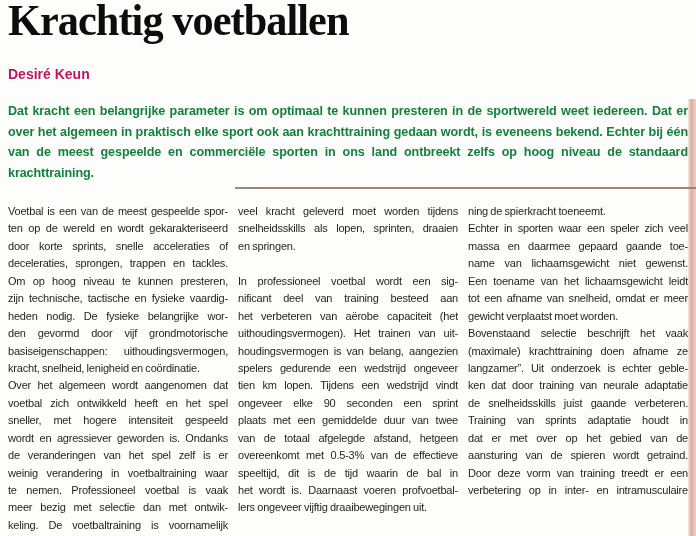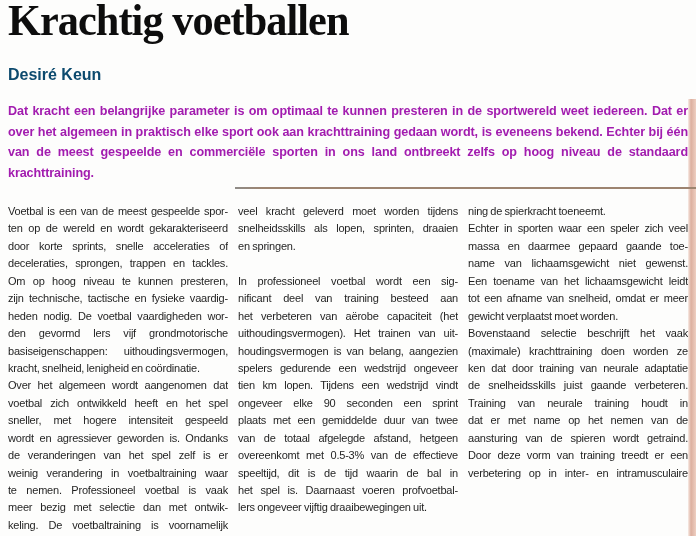--- a/index.html
+++ b/index.html
@@ -12,27 +12,27 @@
   }
   .title {
     position:absolute; left:8px; top:-6px; margin:0;
     font-family:"Liberation Serif", serif;
     font-weight:bold; font-size:45px; letter-spacing:-1px;
     transform:scaleX(0.94); transform-origin:left top;
     color:#0d0d0d; white-space:nowrap;
   }
   .author {
     position:absolute; left:8px; top:66px;
-    font-size:16px; font-weight:bold; color:#0c4a6e;
+    font-size:14px; font-weight:bold; color:#be185d;
   }
   .intro {
     position:absolute; left:8px; top:101px; width:680px;
     font-size:12.6px; font-weight:bold; line-height:20.6px;
     letter-spacing:-0.1px;
-    text-align:justify; color:#a21caf;
+    text-align:justify; color:#15803d;
   }
   .divider {
     position:absolute; left:235px; top:187px; width:461px; height:2px;
     background:linear-gradient(to right, #8f8c88 0px, #9d8470 28px, #9d8470 100%);
     z-index:3;
   }
   .edge-strip {
     position:absolute; left:688px; top:99px; width:8px; height:437px;
     background:linear-gradient(to right, #f8ece6 0px, #dcaf9f 3px, #eecfc2 8px);
     z-index:1;
@@ -66,22 +66,22 @@
   <div class="divider"></div>
 
   <div class="columns">
     <div class="col" id="col-0">
         <div class="ln">Voetbal is een van de meest gespeelde spor-</div>
         <div class="ln">ten op de wereld en wordt gekarakteriseerd</div>
         <div class="ln">door korte sprints, snelle acceleraties of</div>
         <div class="ln">deceleraties, sprongen, trappen en tackles.</div>
         <div class="ln">Om op hoog niveau te kunnen presteren,</div>
         <div class="ln">zijn technische, tactische en fysieke vaardig-</div>
-        <div class="ln">heden nodig. De voetbal vaardigheden wor-</div>
-        <div class="ln">den gevormd lers vijf grondmotorische</div>
+        <div class="ln">heden nodig. De fysieke belangrijke wor-</div>
+        <div class="ln">den gevormd door vijf grondmotorische</div>
         <div class="ln">basiseigenschappen: uithoudingsvermogen,</div>
         <div class="ln end">kracht, snelheid, lenigheid en coördinatie.</div>
         <div class="ln">Over het algemeen wordt aangenomen dat</div>
         <div class="ln">voetbal zich ontwikkeld heeft en het spel</div>
         <div class="ln">sneller, met hogere intensiteit gespeeld</div>
         <div class="ln">wordt en agressiever geworden is. Ondanks</div>
         <div class="ln">de veranderingen van het spel zelf is er</div>
         <div class="ln">weinig verandering in voetbaltraining waar</div>
         <div class="ln">te nemen. Professioneel voetbal is vaak</div>
         <div class="ln">meer bezig met selectie dan met ontwik-</div>
@@ -97,36 +97,37 @@
         <div class="ln">het verbeteren van aërobe capaciteit (het</div>
         <div class="ln">uithoudingsvermogen). Het trainen van uit-</div>
         <div class="ln">houdingsvermogen is van belang, aangezien</div>
         <div class="ln">spelers gedurende een wedstrijd ongeveer</div>
         <div class="ln">tien km lopen. Tijdens een wedstrijd vindt</div>
         <div class="ln">ongeveer elke 90 seconden een sprint</div>
         <div class="ln">plaats met een gemiddelde duur van twee</div>
         <div class="ln">van de totaal afgelegde afstand, hetgeen</div>
         <div class="ln">overeenkomt met 0.5-3% van de effectieve</div>
         <div class="ln">speeltijd, dit is de tijd waarin de bal in</div>
-        <div class="ln">het spel is. Daarnaast voeren profvoetbal-</div>
+        <div class="ln">het wordt is. Daarnaast voeren profvoetbal-</div>
         <div class="ln end">lers ongeveer vijftig draaibewegingen uit.</div>
       </div>
     <div class="col" id="col-2">
         <div class="ln end">ning de spierkracht toeneemt.</div>
         <div class="ln">Echter in sporten waar een speler zich veel</div>
         <div class="ln">massa en daarmee gepaard gaande toe-</div>
         <div class="ln">name van lichaamsgewicht niet gewenst.</div>
         <div class="ln">Een toename van het lichaamsgewicht leidt</div>
         <div class="ln">tot een afname van snelheid, omdat er meer</div>
         <div class="ln end">gewicht verplaatst moet worden.</div>
         <div class="ln">Bovenstaand selectie beschrijft het vaak</div>
-        <div class="ln">(maximale) krachttraining doen worden ze</div>
+        <div class="ln">(maximale) krachttraining doen afname ze</div>
+        <div class="ln">langzamer”. Uit onderzoek is echter geble-</div>
         <div class="ln">ken dat door training van neurale adaptatie</div>
         <div class="ln">de snelheidsskills juist gaande verbeteren.</div>
-        <div class="ln">Training van neurale training houdt in</div>
-        <div class="ln">dat er met name op het nemen van de</div>
+        <div class="ln">Training van sprints adaptatie houdt in</div>
+        <div class="ln">dat er met over op het gebied van de</div>
         <div class="ln">aansturing van de spieren wordt getraind.</div>
         <div class="ln">Door deze vorm van training treedt er een</div>
         <div class="ln">verbetering op in inter- en intramusculaire</div>
       </div>
   </div>
 
 </div>
 
 </body></html>

